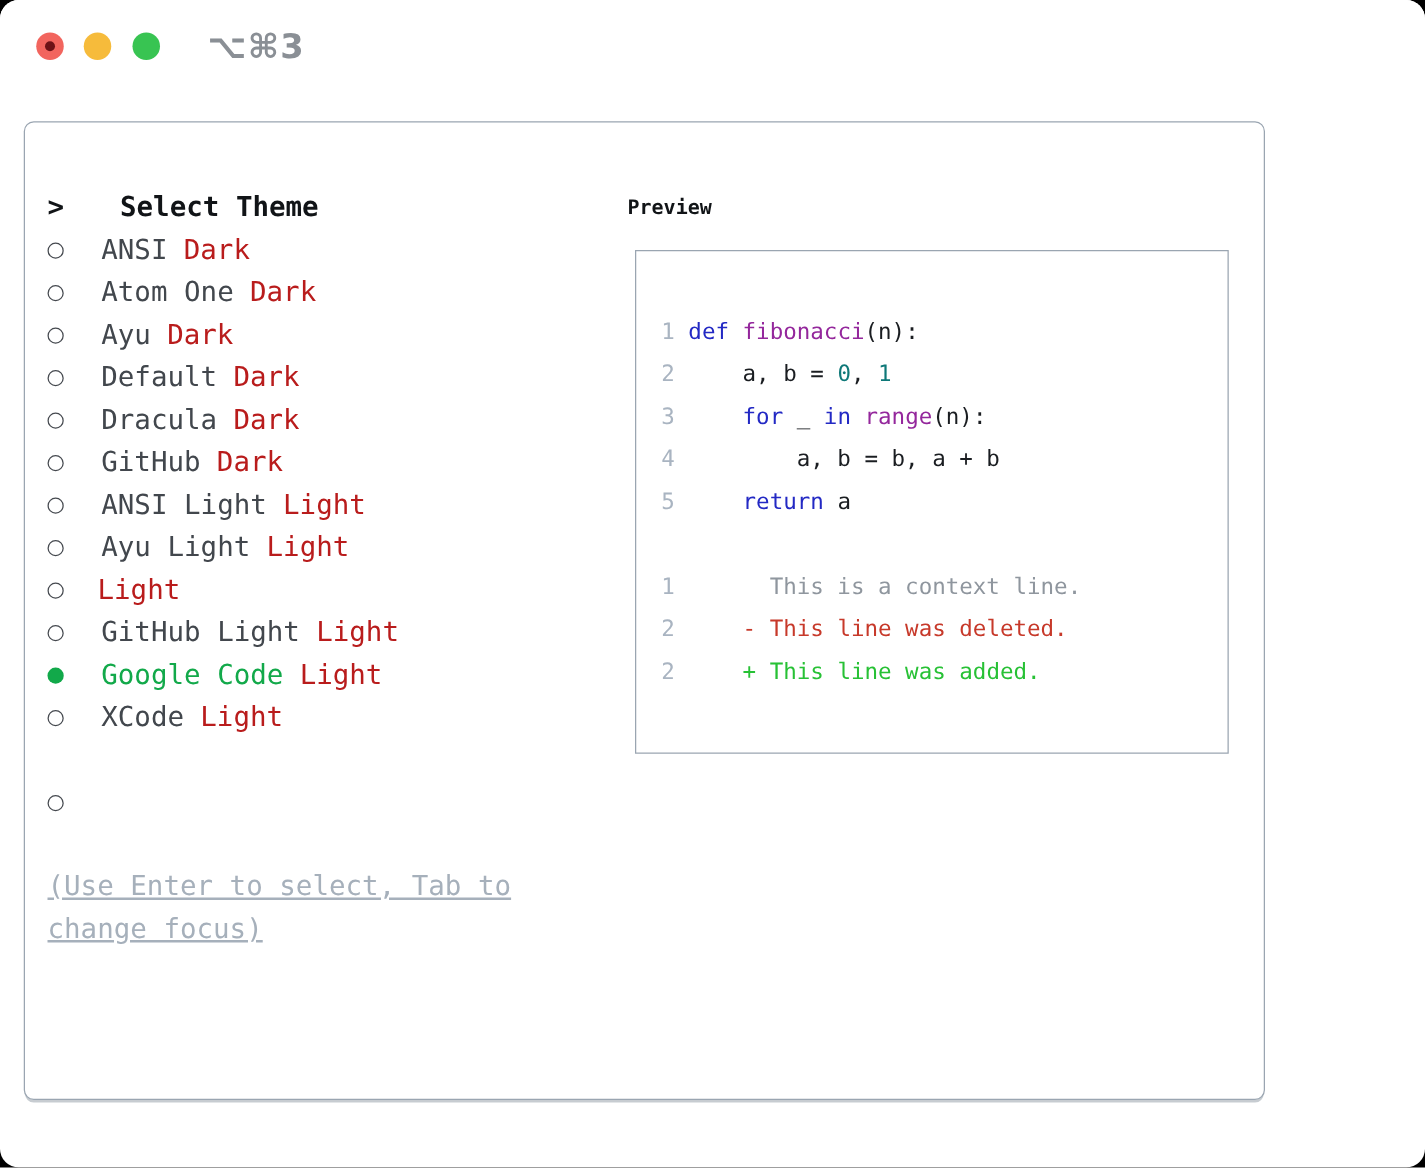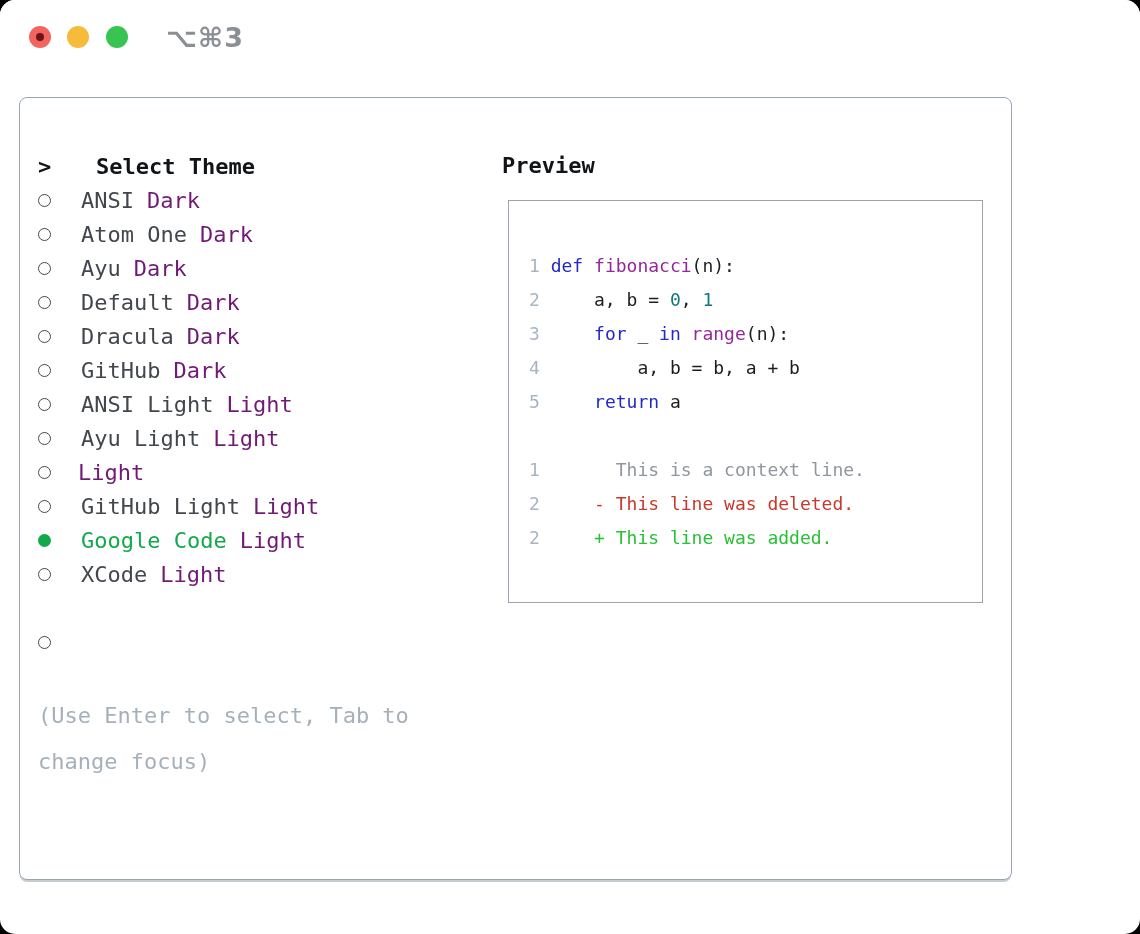--- a/index.html
+++ b/index.html
@@ -37,27 +37,27 @@
   .left-col{position:absolute;left:18px;top:51px;font-size:22px;}
   .row{display:flex;align-items:center;height:34px;white-space:pre;}
   .marker-col{display:inline-flex;width:27px;flex:0 0 27px;align-items:center;}
   .prefix-char{font-weight:bold;color:#111417;}
   .header-text{font-weight:bold;color:#111417;margin-left:31px;}
   .apply-header-text{color:#1a1d21;}
   .circle{width:13px;height:13px;border-radius:50%;border:1.5px solid #45494f;box-sizing:border-box;}
   .circle.filled{border:none;background:#12a94a;}
   .item-name{color:#42474d;margin-left:16px;}
   .item-name.selected{color:#12a94a;}
-  .item-variant{color:#701a75;margin-left:13px;}
+  .item-variant{color:#b91c1c;margin-left:13px;}
   .spacer{height:34px;}
-  .hint{width:400px;line-height:46px;color:#a6b0bb;margin-top:0;}
+  .hint{width:400px;line-height:34px;color:#a6b0bb;margin-top:0;text-decoration:underline;}
   
   .preview-heading{
     position:absolute;left:482px;top:51px;height:34px;line-height:34px;
-    font-size:22px;font-weight:bold;color:#111417;
+    font-size:16px;font-weight:bold;color:#111417;
   }
   .preview-box{
     position:absolute;left:488px;top:102px;width:473px;height:401px;
     border:1.5px solid #9aa5b1;background:#fff;
   }
   .preview-box pre{
     position:absolute;left:20px;top:48px;margin:0;
     font-family:"DejaVu Sans Mono","Liberation Mono",monospace;
     font-size:18px;line-height:34px;white-space:pre;
   }

